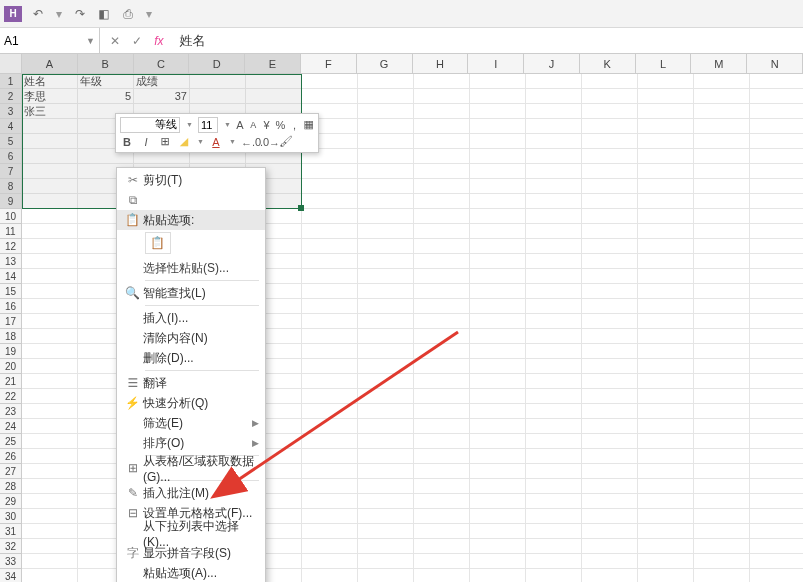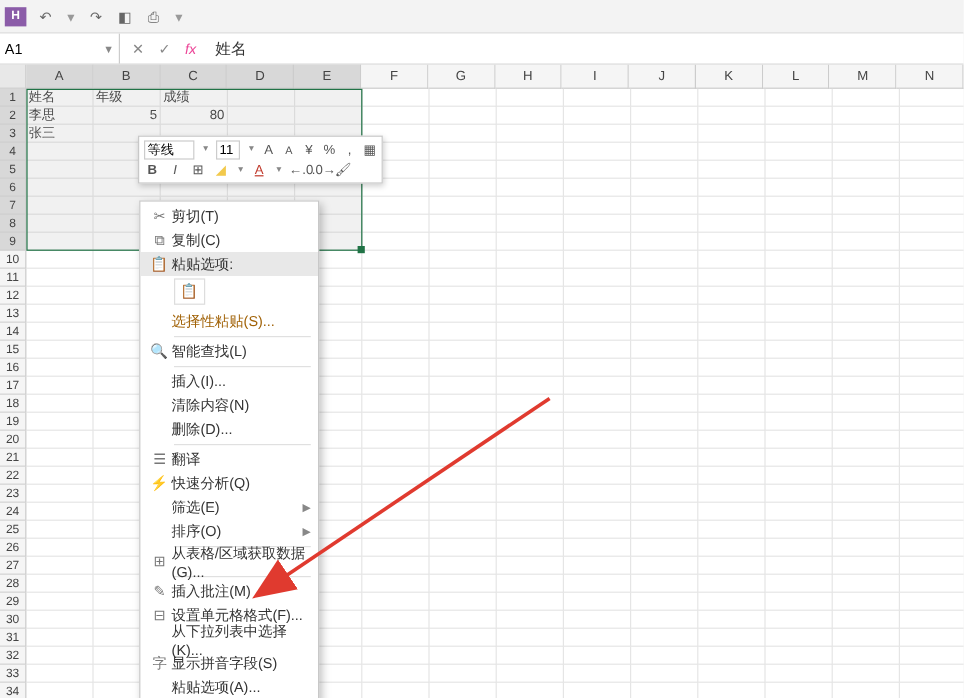--- a/index.html
+++ b/index.html
@@ -44,21 +44,21 @@
 .mini-toolbar { position: absolute; left: 115px; top: 113px; width: 204px; height: 40px; background: #fff; border: 1px solid #c8c8c8; box-shadow: 1px 2px 5px rgba(0,0,0,0.2); display: flex; flex-direction: column; padding: 2px 4px; }
 .mt-row { display: flex; align-items: center; gap: 5px; height: 18px; }
 .mt-input { border: 1px solid #ccc; height: 16px; font-size: 11px; padding: 0 2px; }
 .mt-dd { font-size: 7px; color: #888; margin-left: 1px; }
 .mt-ico { width: 14px; text-align: center; color: #555; font-size: 11px; }
 
 
 .context-menu { position: absolute; left: 116px; top: 167px; width: 150px; background: #fff; border: 1px solid #c8c8c8; box-shadow: 2px 3px 7px rgba(0,0,0,0.25); padding: 2px 0; }
 .menu-item { display: flex; align-items: center; height: 20px; padding: 0 6px; font-size: 12px; color: #333; cursor: default; }
 .menu-item.highlighted { background: #e8e8e8; }
-.menu-item.disabled { color: #a16207; }
+.menu-item.disabled { color: #404040; }
 .menu-icon { width: 20px; display: flex; align-items: center; justify-content: center; color: #777; font-size: 12px; }
 .menu-label { flex: 1; }
 .menu-arrow { color: #888; font-size: 9px; }
 .menu-sep { height: 1px; background: #e0e0e0; margin: 2px 6px 2px 28px; }
 .paste-option-box { margin-left: 28px; width: 26px; height: 22px; border: 1px solid #ddd; display:flex; align-items:center; justify-content:center; margin-top:2px; margin-bottom:4px; }
 
 
 .arrow-svg { position: absolute; left: 0; top: 0; pointer-events: none; }
 </style>
 </head>
@@ -155,21 +155,21 @@
           <div class="cell"></div>
           <div class="cell"></div>
           <div class="cell"></div>
           <div class="cell"></div>
           <div class="cell"></div>
           <div class="cell"></div>
         </div>
         <div class="cell-row">
           <div class="cell">李思</div>
           <div class="cell num">5</div>
-          <div class="cell num">80</div>
+          <div class="cell num">37</div>
           <div class="cell"></div>
           <div class="cell"></div>
           <div class="cell"></div>
           <div class="cell"></div>
           <div class="cell"></div>
           <div class="cell"></div>
           <div class="cell"></div>
           <div class="cell"></div>
           <div class="cell"></div>
           <div class="cell"></div>
@@ -689,21 +689,21 @@
         </div>
       </div>
   </div>
   <div class="selection">
     <div class="sel-handle"></div>
   </div>
 </div>
 
 <div class="mini-toolbar">
   <div class="mt-row">
-    <input class="mt-input" style="width: 42px;" value="等线">
+    <input class="mt-input" style="width: 60px; text-align: right;" value="等线">
       <span class="mt-dd">▼</span>
     <input class="mt-input" style="width: 20px;" value="11">
       <span class="mt-dd">▼</span>
     <span class="mt-ico">A</span>
     <span class="mt-ico" style="font-size:9px">A</span>
     <span class="mt-ico">¥</span>
     <span class="mt-ico">%</span>
     <span class="mt-ico">,</span>
     <span class="mt-ico">▦</span>
   </div>
@@ -721,21 +721,20 @@
   </div>
 </div>
 
 <div class="context-menu">
     <div class="menu-item">
       <span class="menu-icon">✂</span>
       <span class="menu-label">剪切(T)</span>
     </div>
     <div class="menu-item">
       <span class="menu-icon">⧉</span>
-      <span class="menu-label">复制(C)</span>
     </div>
     <div class="menu-item highlighted">
       <span class="menu-icon">📋</span>
       <span class="menu-label">粘贴选项:</span>
     </div>
     <div class="paste-option-box">📋</div>
     <div class="menu-item disabled">
       <span class="menu-icon"></span>
       <span class="menu-label">选择性粘贴(S)...</span>
     </div>

